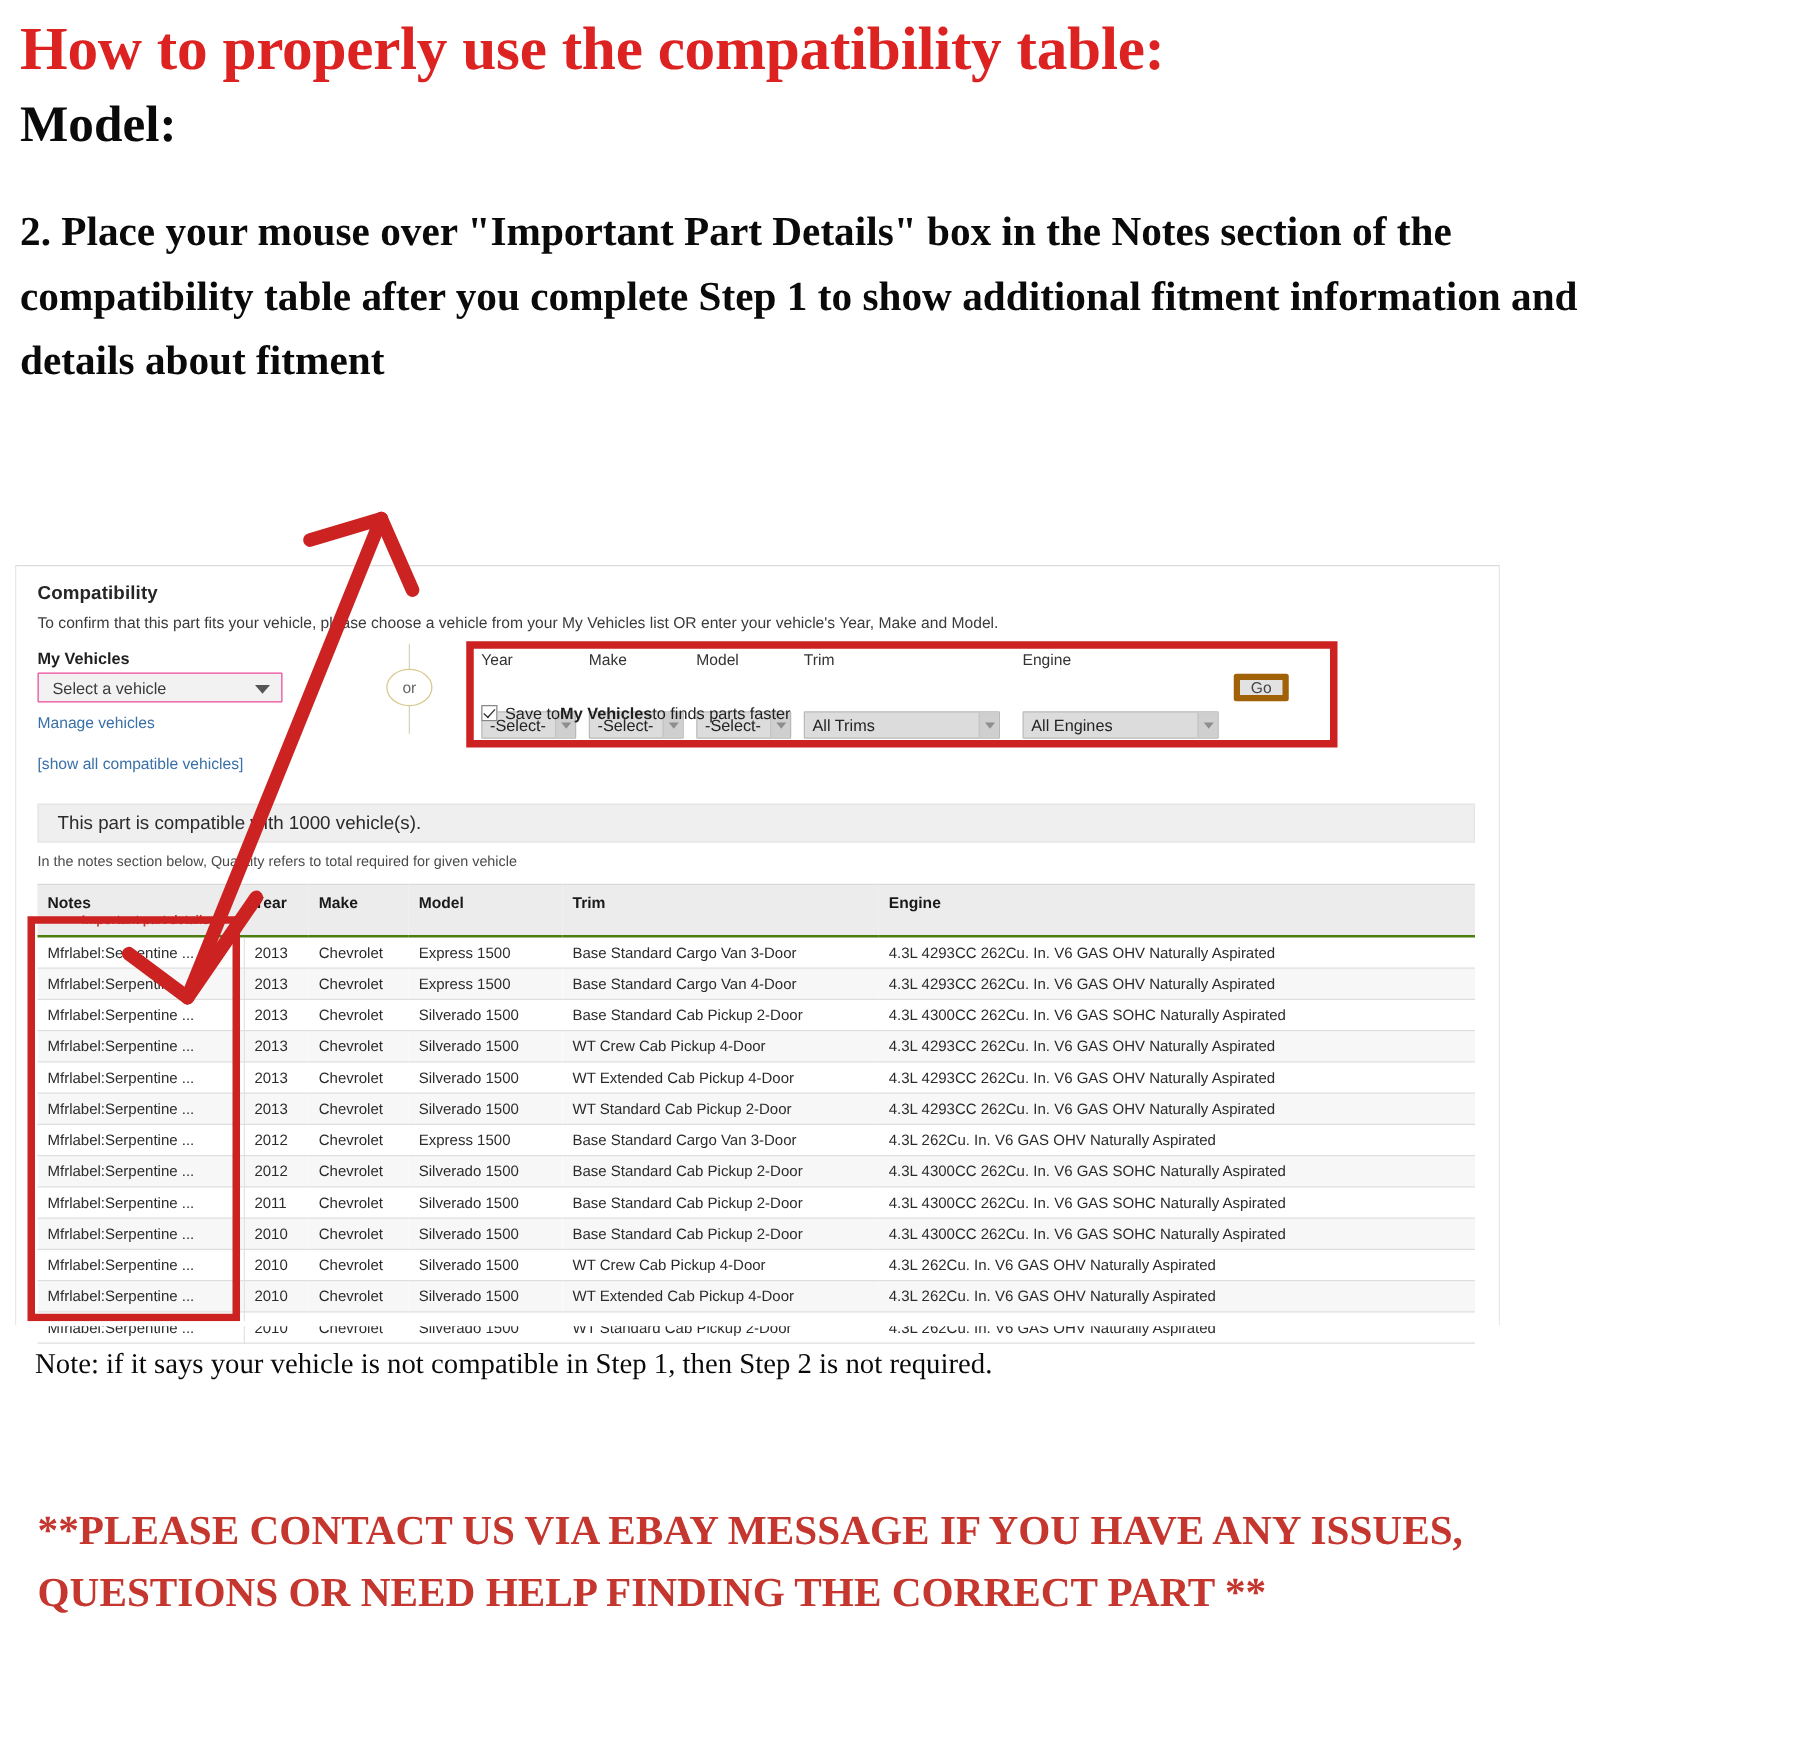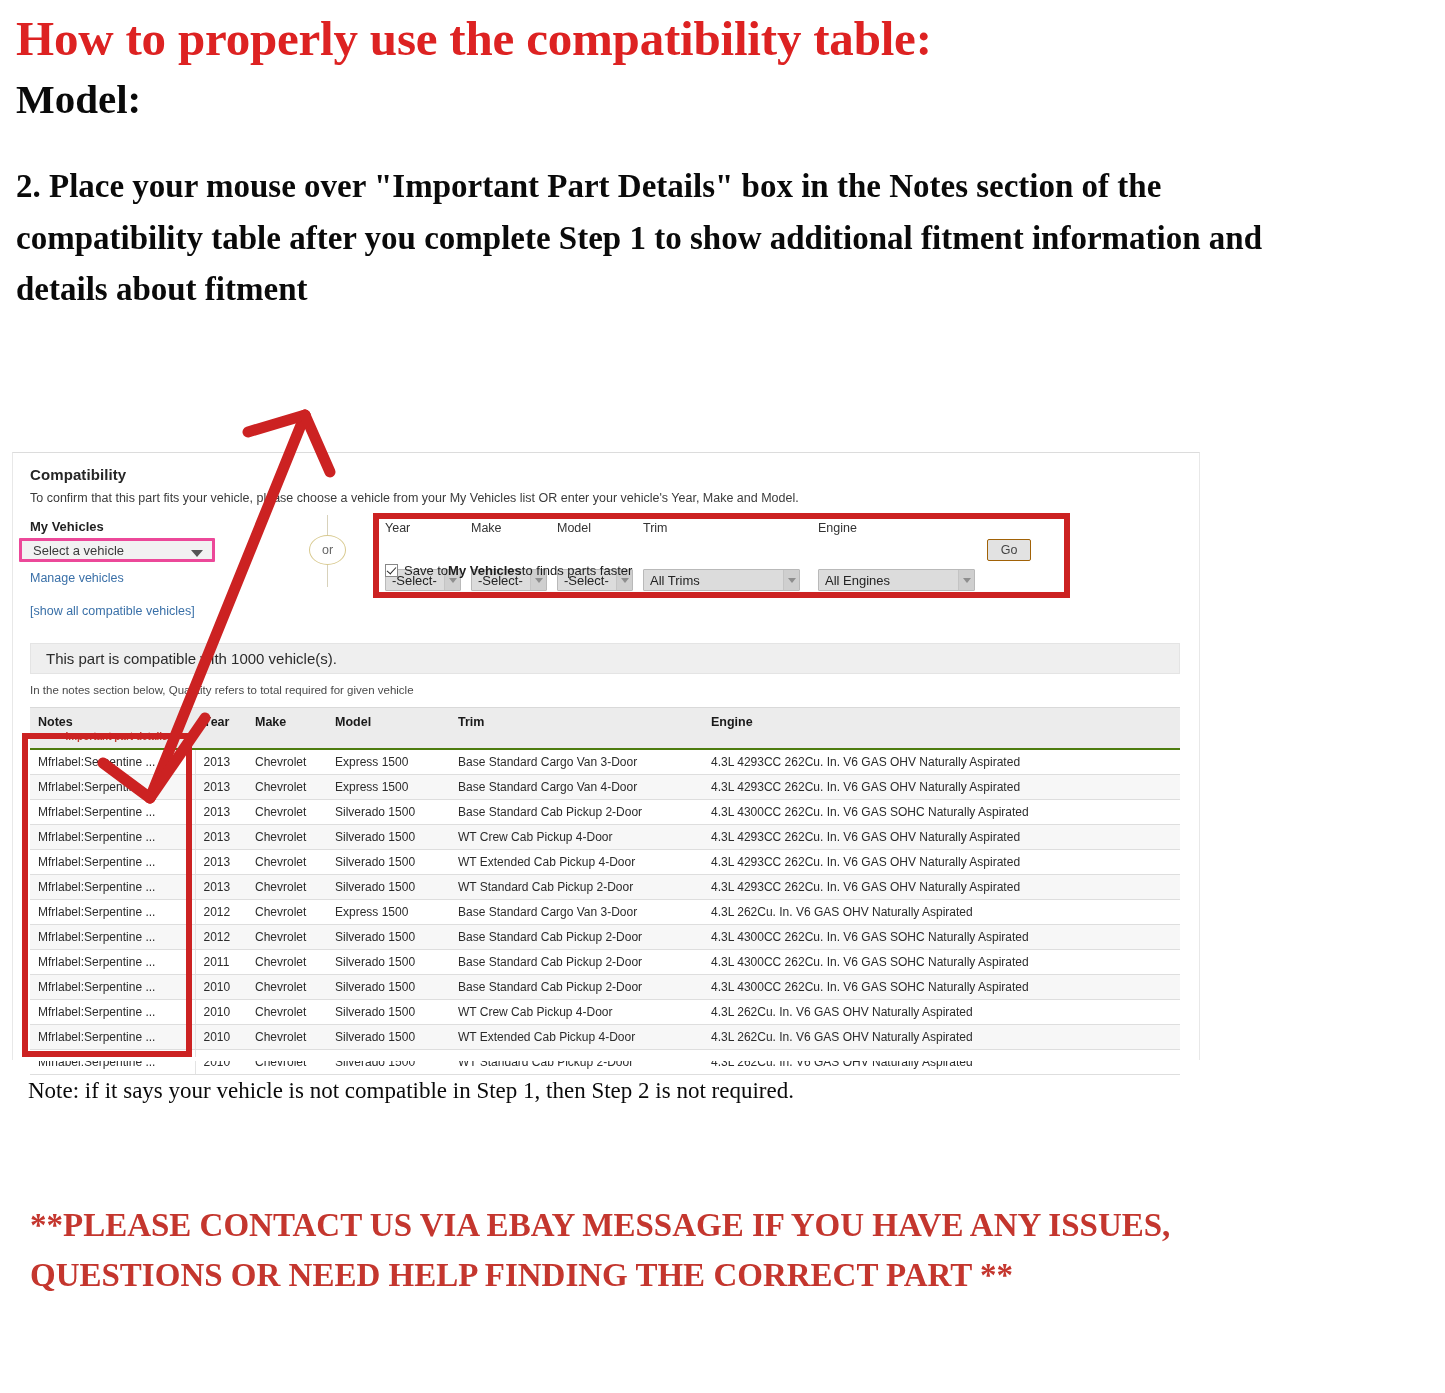--- a/index.html
+++ b/index.html
@@ -84,24 +84,24 @@
   }
 
   
   .myveh-label {
     position: absolute;
     left: 17px; top: 66px;
     font-size: 13px; font-weight: bold; color: #1f1f1f;
   }
   .myveh-select {
     position: absolute;
-    left: 6px; top: 85px;
+    left: 17px; top: 85px;
     width: 196px; height: 24px;
     background: #f2f2f2;
-    border: 3px solid #ec4899;
+    border: 1px solid #ec4899;
     border-radius: 1px;
     display: flex; align-items: center;
   }
   .myveh-select .txt {
     font-size: 13px; color: #3a3a3a; padding-left: 11px;
   }
   .myveh-select .caret {
     position: absolute; right: 9px; top: 9px;
     width: 0; height: 0;
     border-left: 6px solid transparent;
@@ -176,21 +176,21 @@
   .sel .arrow i {
     display: block; width: 0; height: 0;
     border-left: 4px solid transparent;
     border-right: 4px solid transparent;
     border-top: 5px solid #8e8e8e;
   }
   .go-btn {
     position: absolute; top: 18px;
     width: 44px; height: 22px;
     background: #e2e2e2;
-    border: 1px solid #a16207;
+    border: 5px solid #a16207;
     border-radius: 2px;
     font-size: 12.5px; color: #444;
     display: flex; align-items: center; justify-content: center;
     cursor: pointer;
   }
   .save-row {
     position: absolute; left: 372px; top: 110px;
     display: flex; align-items: center;
     font-size: 13px; color: #1e1e1e;
   }

